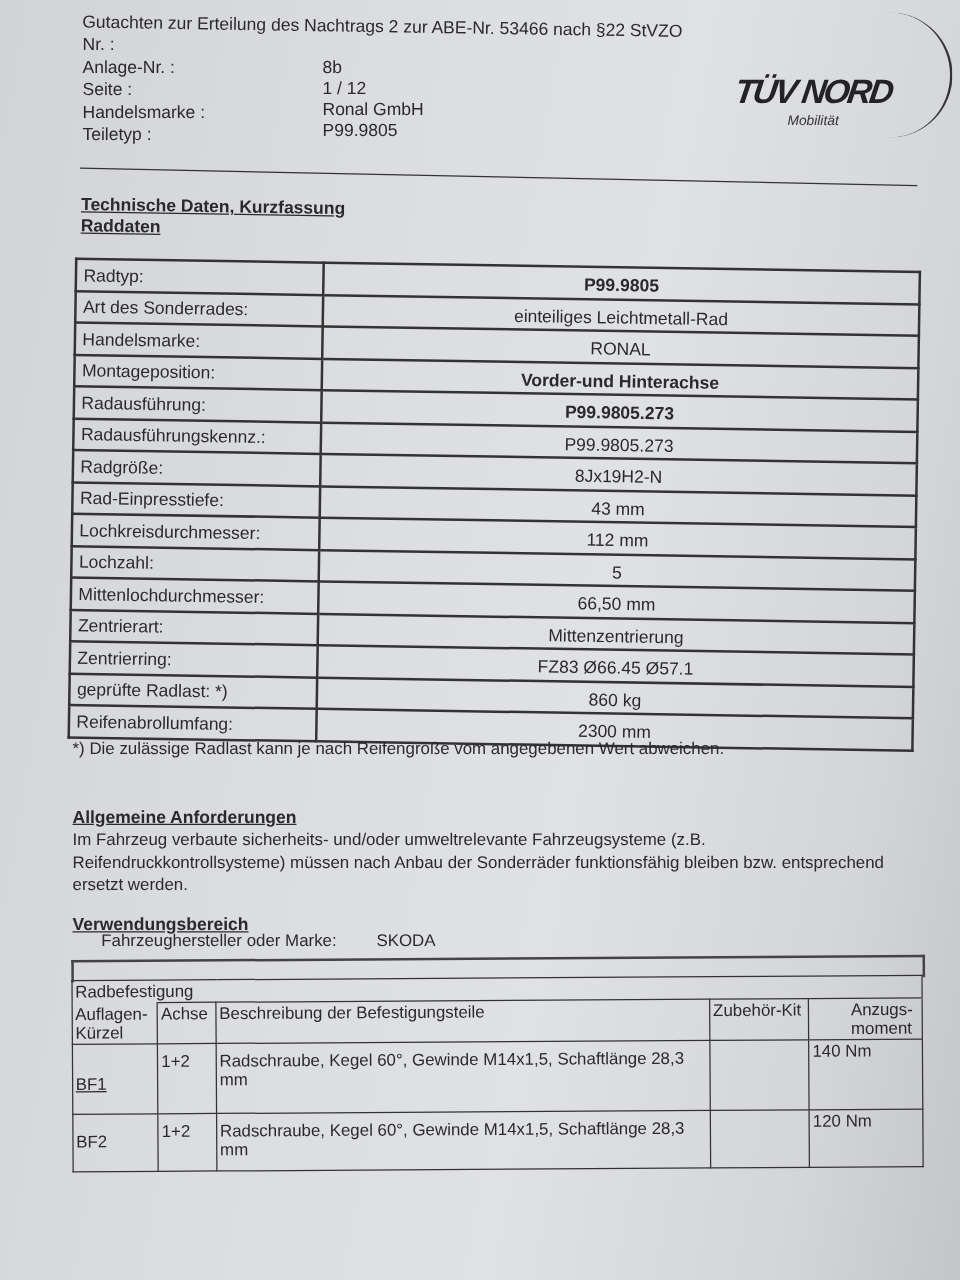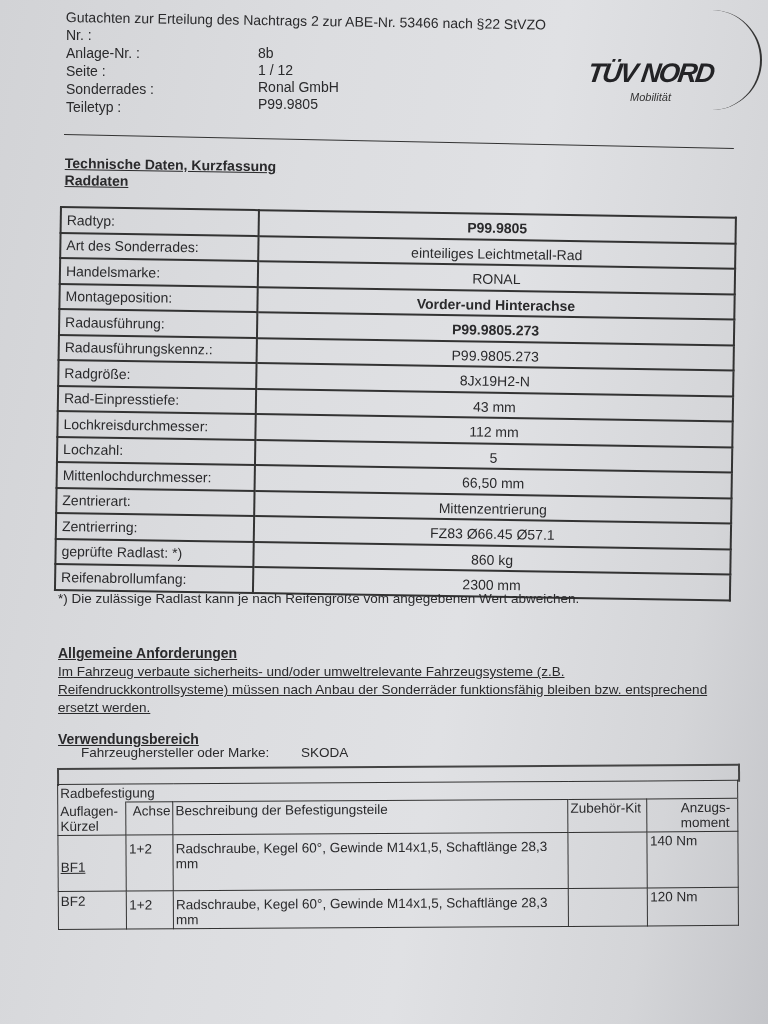--- a/index.html
+++ b/index.html
@@ -23,41 +23,41 @@
     .logo-arc { position: absolute; left: 690px; top: 10px; width: 70px; height: 100px; border-right: 2px solid #333; border-radius: 0 60px 60px 0; }
     .rule { position: absolute; left: 64px; top: 134px; width: 670px; height: 0; border-top: 1.5px solid #333; transform: rotate(1.2deg); transform-origin: left top; }
     .sec-title { position: absolute; font-weight: bold; font-size: 14px; text-decoration: underline; line-height: 17px; }
     table { border-collapse: collapse; position: absolute; }
     .tech { left: 60px; top: 206px; width: 677px; transform: rotate(0.9deg); transform-origin: left top; font-size: 14px; }
     .tech td { border: 2px solid #333; height: 20.5px; padding: 0 5px; vertical-align: middle; }
     .tech td.k { width: 186px; }
     .tech td.v { text-align: center; padding-top: 3px; }
     .tech td.v.b { font-weight: bold; }
     .footnote { position: absolute; left: 58px; top: 591px; font-size: 13.5px; white-space: nowrap; }
-    .para { position: absolute; left: 58px; top: 663px; font-size: 13.5px; line-height: 18px; width: 660px; text-decoration: underline; }
+    .para { position: absolute; left: 58px; top: 663px; font-size: 13.5px; line-height: 18px; width: 660px; }
     .brandline { position: absolute; left: 58px; top: 745px; font-size: 13.5px; margin-left: 23px; }
     .brandline span.v { margin-left: 28px; }
     .fix-outer { position: absolute; left: 57px; top: 768px; width: 681px; height: 145px; transform: rotate(-0.35deg); transform-origin: left top; }
     .fix-top { position: absolute; left: 0; top: 0; width: 679px; height: 16px; border: 2px solid #444; border-bottom: none; }
     .fix { left: 0; top: 16px; width: 681px; font-size: 13.5px; line-height: 15px; }
     .fix td { border: 1.5px solid #333; padding: 1px 2px; vertical-align: top; }
     .fix .h-row td { height: 15px; }
   </style>
 </head>
 <body>
 
 <div class="page">
 
   <div class="hdr">
     <div class="title">Gutachten zur Erteilung des Nachtrags 2 zur ABE-Nr. 53466 nach §22 StVZO</div>
     <div class="labels">
       <div>Nr. :</div>
       <div>Anlage-Nr. :</div>
       <div>Seite :</div>
-      <div>Sonderrades :</div>
+      <div>Handelsmarke :</div>
       <div>Teiletyp :</div>
     </div>
     <div class="values">
       <div>8b</div>
       <div>1 / 12</div>
       <div>Ronal GmbH</div>
       <div>P99.9805</div>
     </div>
   </div>
 
@@ -152,34 +152,34 @@
 
   <div class="fix-outer">
     <div class="fix-top"></div>
     <table class="fix">
       <tbody>
         <tr class="h-row">
           <td colspan="5" style="border-bottom:none;">Radbefestigung</td>
         </tr>
         <tr>
           <td style="width:64px; border-top:none;">Auflagen-Kürzel</td>
-          <td style="width:42px;text-align:right;">Achse</td>
+          <td style="width:42px;">Achse</td>
           <td style="width:416px;">Beschreibung der Befestigungsteile</td>
           <td style="width:76px;">Zubehör-Kit</td>
           <td style="width:55px;padding-left:33px;">Anzugs-moment</td>
         </tr>
         <tr>
           <td style="height:30px; padding-top:24px;text-decoration:underline;">BF1</td>
           <td style="padding-top:6px;">1+2</td>
           <td style="padding-top:6px;">Radschraube, Kegel 60°, Gewinde M14x1,5, Schaftlänge 28,3 mm</td>
           <td></td>
           <td>140 Nm</td>
         </tr>
         <tr>
-          <td style="height:30px; padding-top:2px;">BF2</td>
+          <td style="height:30px; padding-top:14px;">BF2</td>
           <td style="padding-top:6px;">1+2</td>
           <td style="padding-top:6px;">Radschraube, Kegel 60°, Gewinde M14x1,5, Schaftlänge 28,3 mm</td>
           <td></td>
           <td>120 Nm</td>
         </tr>
       </tbody>
     </table>
   </div>
 
 </div>

